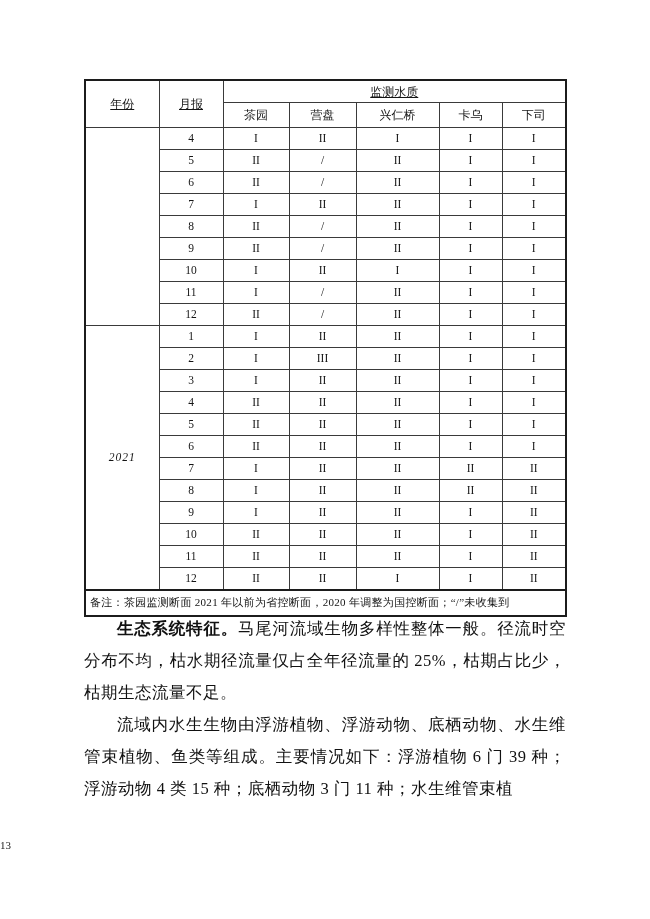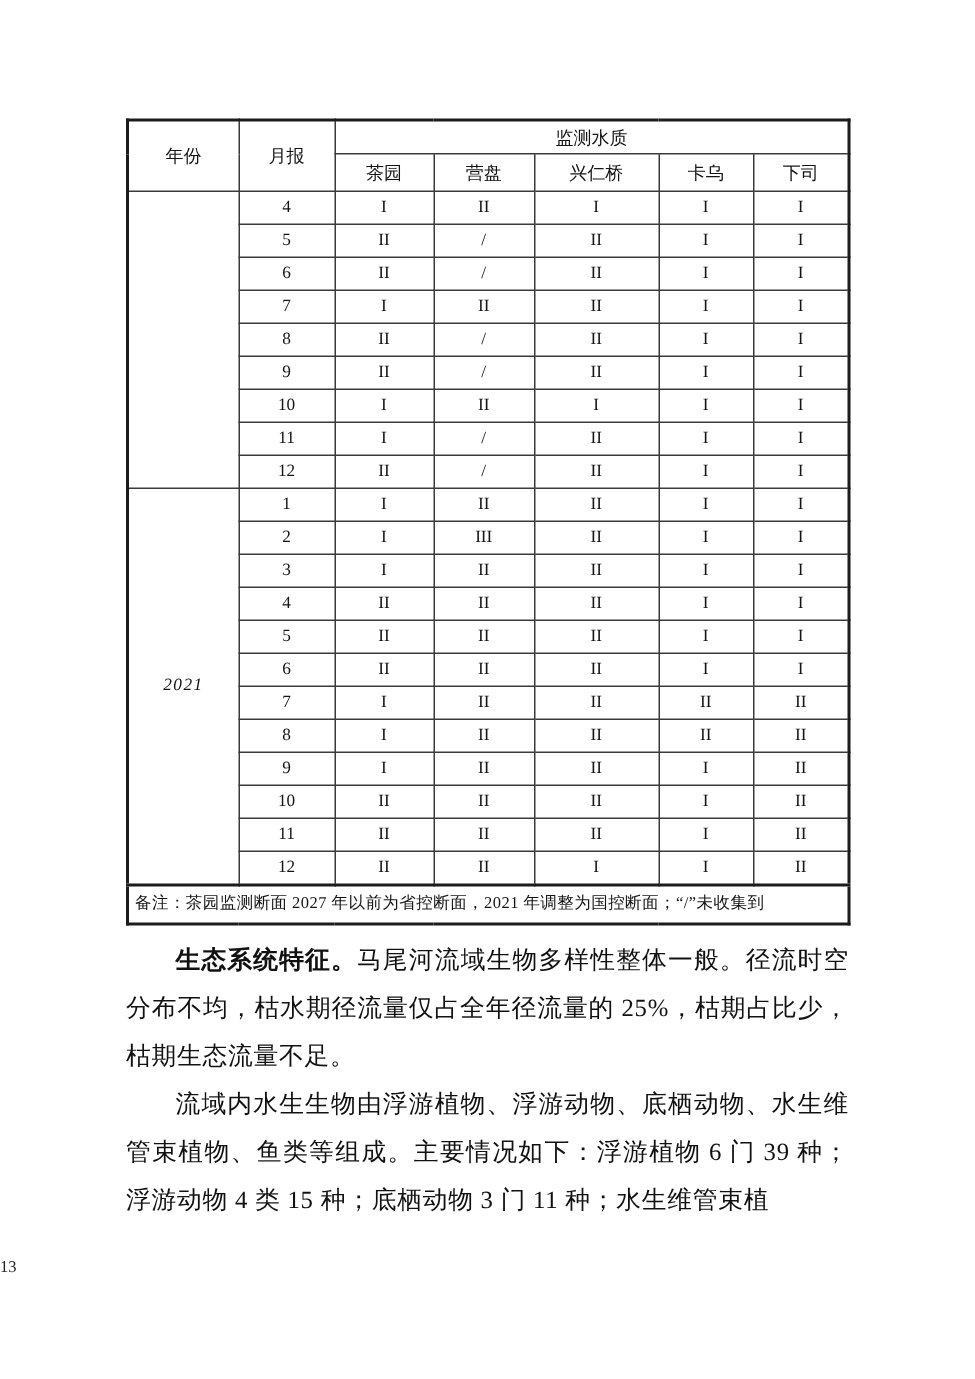--- a/index.html
+++ b/index.html
@@ -30,42 +30,41 @@
   table.wq-table td {
     border: 1px solid #3a3a3a;
     text-align: center;
     vertical-align: middle;
     font-size: 12px;
     font-weight: normal;
     padding: 0;
     line-height: 1;
     color: #141414;
   }
-  table.wq-table thead tr.hdr-top th { height: 21px; }
+  table.wq-table thead tr.hdr-top th { height: 21px; text-decoration: underline; }
   table.wq-table thead tr.hdr-sub th { height: 24px; }
   table.wq-table tbody tr { height: 22px; }
   table.wq-table tbody td { font-size: 11.5px; }
   table.wq-table td.year-cell { font-size: 11.5px; letter-spacing: 1px; font-style: italic; }
   table.wq-table tfoot td.note {
     height: 24px;
     text-align: left;
     font-size: 11px;
     padding: 0 4px;
     border-top: 2px solid #1c1c1c;
     letter-spacing: 0.3px;
     white-space: nowrap;
     overflow: hidden;
   }
   
   .body-text {
     position: absolute;
     left: 84px;
     top: 613px;
     width: 482px;
-    margin-top: 11px;
   }
   .body-text p {
     margin: 0;
     font-size: 16.5px;
     line-height: 32px;
     text-align: justify;
     text-indent: 2em;
     letter-spacing: 0.5px;
     color: #111111;
   }
@@ -278,21 +277,21 @@
           <td>12</td>
           <td>II</td>
           <td>II</td>
           <td>I</td>
           <td>I</td>
           <td>II</td>
         </tr>
       </tbody>
     <tfoot>
       <tr>
-        <td colspan="7" class="note">备注：茶园监测断面 2027 年以前为省控断面，2021 年调整为国控断面；“/”未收集到</td>
+        <td colspan="7" class="note">备注：茶园监测断面 2021 年以前为省控断面，2020 年调整为国控断面；“/”未收集到</td>
       </tr>
     </tfoot>
   </table>
 
   <div class="body-text">
     <p><b>生态系统特征。</b><span>马尾河流域生物多样性整体一般。径流时空分布不均，枯水期径流量仅占全年径流量的 25%，枯期占比少，枯期生态流量不足。</span></p>
     <p><span>流域内水生生物由浮游植物、浮游动物、底栖动物、水生维管束植物、鱼类等组成。主要情况如下：浮游植物 6 门 39 种；浮游动物 4 类 15 种；底栖动物 3 门 11 种；水生维管束植</span></p>
   </div>
 
   <div class="page-number">13</div>

